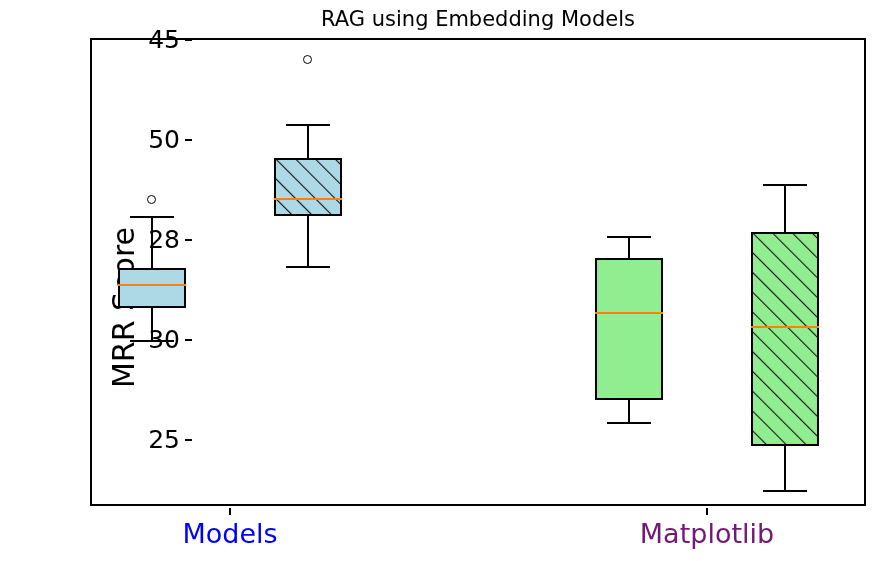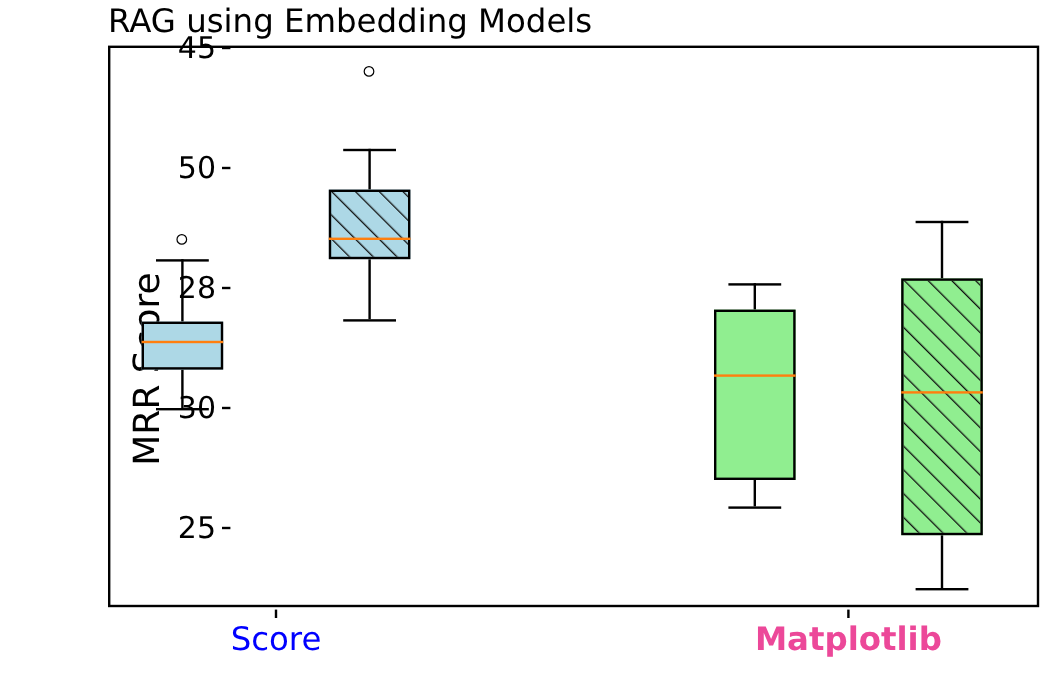--- a/index.html
+++ b/index.html
@@ -15,21 +15,22 @@
     width: 876px;
     height: 561px;
     background: #ffffff;
   }
   
   #chart-title {
     position: absolute;
     left: 90px;
     top: 2px;
     width: 776px;
-    font-size: 27px;
+    text-align: center;
+    font-size: 21px;
     color: #000000;
     line-height: 34px;
     white-space: nowrap;
   }
   
   #plot-area {
     position: absolute;
     left: 90px;
     top: 38px;
     width: 776px;
@@ -194,25 +195,25 @@
           <div class="ticklabel">50</div>
         </div>
         <div class="ytick" style="top: 0px;">
           <div class="tickline"></div>
           <div class="ticklabel">45</div>
         </div>
       </div>
     <div id="xtick-container">
         <div class="xtick" style="left: 138px; top: 468px;">
           <div class="tickline"></div>
-          <div class="ticklabel" style="color: rgb(0, 0, 255);">Score</div>
+          <div class="ticklabel" style="color: rgb(0, 0, 255);">Models</div>
         </div>
         <div class="xtick" style="left: 615px; top: 468px;">
           <div class="tickline"></div>
-          <div class="ticklabel" style="color: #ec4899; font-weight: bold;">Matplotlib</div>
+          <div class="ticklabel" style="color: #701a75;">Matplotlib</div>
         </div>
       </div>
     <div id="boxes-container">
         <div class="boxgroup">
           <div class="bx-whiskerline" style="left: 59px; top: 176px; height: 52px;"></div>
           <div class="bx-whiskerline" style="left: 59px; top: 268px; height: 32px;"></div>
           <div class="bx-cap" style="left: 38px; width: 44px; top: 176px;"></div>
           <div class="bx-cap" style="left: 38px; width: 44px; top: 300px;"></div>
           <div class="bx-box" style="left: 26px; top: 228px; width: 68px; height: 40px; background: rgb(173, 216, 230);"></div>
           <div class="bx-median" style="left: 26px; width: 68px; top: 244px; background: rgb(255, 127, 14);"></div>

